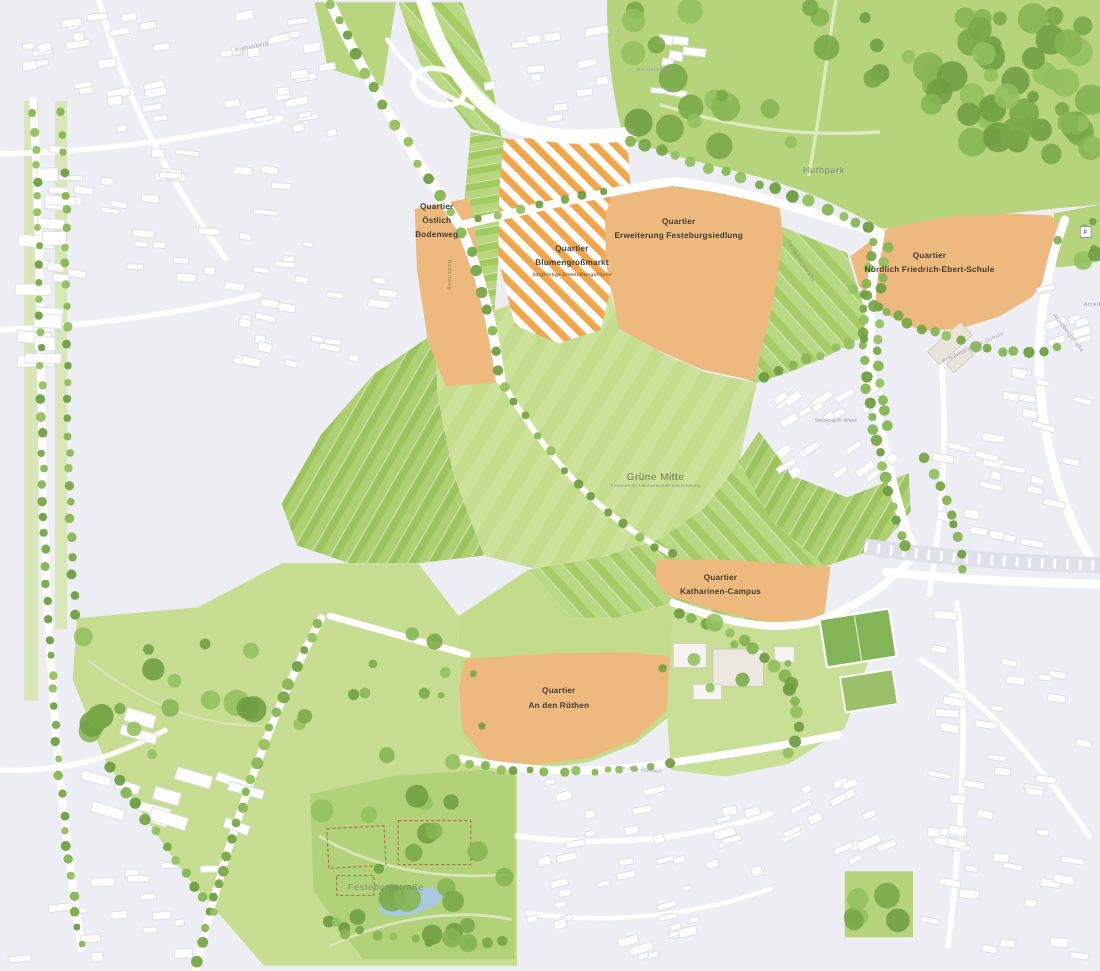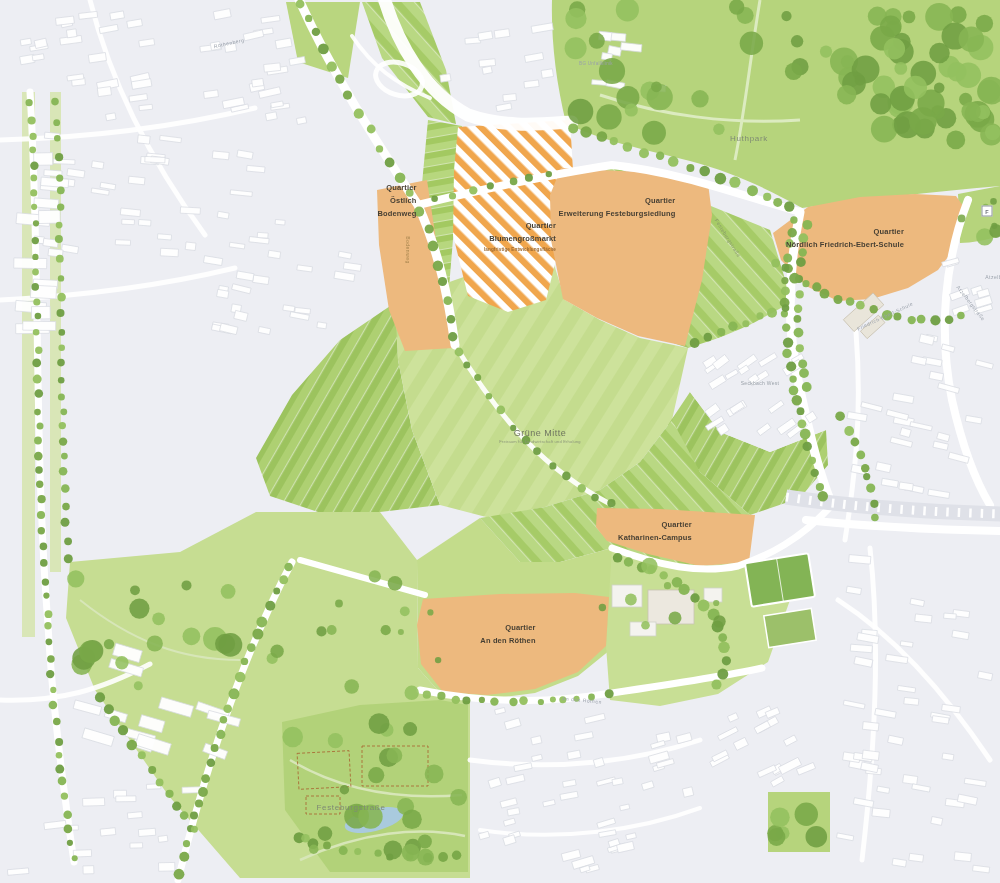--- a/index.html
+++ b/index.html
@@ -1,21 +1,21 @@
 <!DOCTYPE html>
 <html><head>
 <meta charset="utf-8">
 <style>
   html,body{margin:0;padding:0;background:#fff}
   #stage{position:relative;width:1000px;height:883px;overflow:hidden;background:#edeef3;
          font-family:"Liberation Sans",sans-serif}
   #mapsvg{position:absolute;left:0;top:0}
   .labels{position:absolute;left:0;top:0;width:100%;height:100%;pointer-events:none}
   .labels>*{position:absolute;transform:translate(-50%,-50%)}
-  .qlabel{text-align:right;color:#463f33;font-weight:bold;font-size:7.5px;line-height:1.7;
+  .qlabel{text-align:center;color:#463f33;font-weight:bold;font-size:7.5px;line-height:1.7;
           white-space:pre-line;letter-spacing:.15px}
   .qsub{font-size:4.6px;color:#9c682f;font-weight:bold;letter-spacing:.1px;margin-top:1.5px;white-space:nowrap}
   .area{color:#7f8a74;font-size:8px;letter-spacing:.7px;white-space:nowrap}
   .area.tiny{font-size:5px;color:#9aa1a9;letter-spacing:.3px}
   .gm{text-align:center;color:#6f7560;font-size:9px;letter-spacing:.5px;white-space:nowrap}
   .gmsub{font-size:4px;color:#8b9579;letter-spacing:.2px;margin-top:1px;white-space:nowrap}
   .street{font-size:5px;color:#9aa1ab;letter-spacing:.5px;white-space:nowrap}
   .street.orange{color:#a8854e}
   .street.green{color:#87996a}
   .fbadge{width:9px;height:9px;border:1px solid #8f959e;background:#fff;color:#6b7077;
@@ -922,25 +922,25 @@
   </div>
   <div class="qlabel" style="left:617px;top:208px">Quartier
 Erweiterung Festeburgsiedlung</div>
   <div class="qlabel" style="left:845px;top:239px">Quartier
 Nördlich Friedrich-Ebert-Schule</div>
   <div class="qlabel" style="left:655px;top:532px">Quartier
 Katharinen-Campus</div>
   <div class="qlabel" style="left:508px;top:635px">Quartier
 An den Röthen</div>
 
-  <div style="left:540px;top:436px;text-align:center">
+  <div style="left:596px;top:436px;text-align:center">
     <div class="gm" style="position:static;transform:none">Grüne Mitte</div>
     <div class="gmsub">Freiraum für Landwirtschaft und Erholung</div>
   </div>
-  <div class="area" style="left:749px;top:138px">Huthpark</div>
+  <div class="area" style="left:749px;top:155px">Huthpark</div>
   <div class="area" style="left:351px;top:807px">Festeburgstraße</div>
   <div class="area tiny" style="left:760px;top:383px">Seckbach West</div>
   <div class="area tiny" style="left:596px;top:63px;font-size:4.5px">BG Unfallklinik</div>
 
   <div class="street" style="left:229px;top:43px;transform:translate(-50%,-50%) rotate(-12deg)">Rothenberg</div>
   <div class="street orange" style="left:408px;top:250px;transform:translate(-50%,-50%) rotate(90deg)">Bodenweg</div>
   <div class="street green" style="left:728px;top:238px;transform:translate(-50%,-50%) rotate(58deg)">Festeburgstraße</div>
   <div class="street" style="left:885px;top:316px;transform:translate(-50%,-50%) rotate(-25deg)">Friedrich-Ebert-Schule</div>
   <div class="street" style="left:971px;top:303px;transform:translate(-50%,-50%) rotate(52deg)">Atzelbergstraße</div>
   <div class="street" style="left:998px;top:277px">Atzelberg</div>

